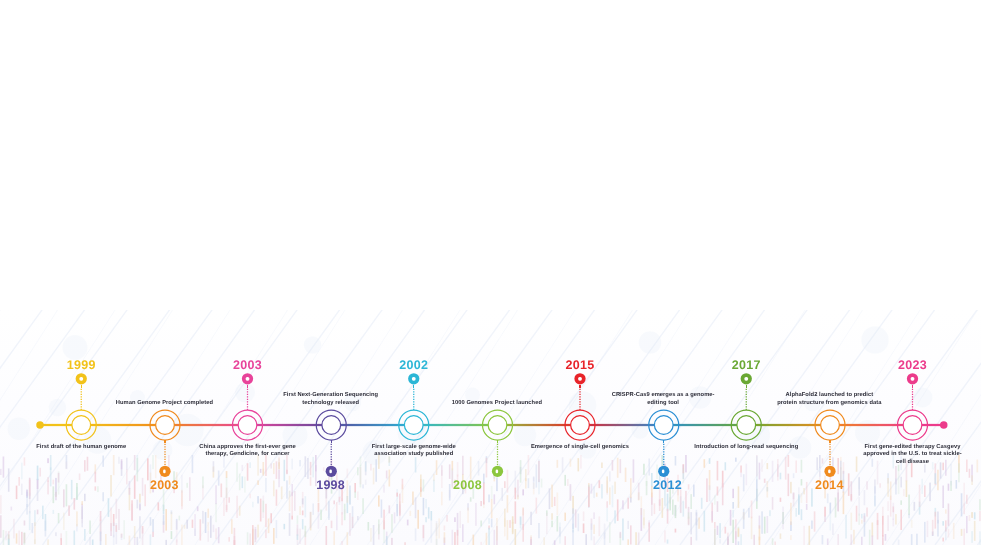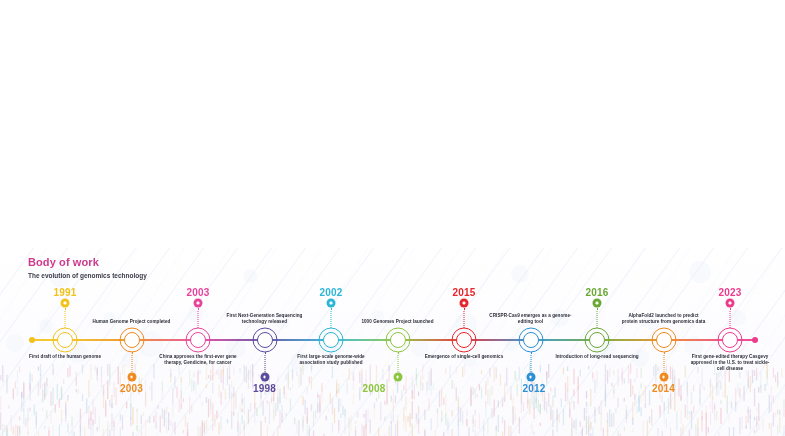--- a/index.html
+++ b/index.html
@@ -1083,24 +1083,20 @@
         <rect x="777.0" y="60.9" width="1.3" height="9.4" fill="#c9e2ee" opacity="0.39"></rect>
         <rect x="779.1" y="45.8" width="1.3" height="5.7" fill="#c9e2ee" opacity="0.75"></rect>
         <rect x="779.1" y="52.7" width="1.3" height="16.0" fill="#f0e0c4" opacity="0.59"></rect>
         <rect x="781.2" y="3.6" width="1.3" height="10.3" fill="#f7dcc0" opacity="0.40"></rect>
         <rect x="783.3" y="35.4" width="1.3" height="9.0" fill="#cfe6d4" opacity="0.53"></rect>
         <rect x="783.3" y="44.8" width="1.3" height="8.1" fill="#f1cfd8" opacity="0.50"></rect>
         <rect x="783.3" y="61.1" width="1.3" height="18.6" fill="#c9e2ee" opacity="0.33"></rect>
       </svg>
   </div>
 
-  <div class="hdr">
-    <div class="hdr-title">Body of work</div>
-    <div class="hdr-sub">The evolution of genomics technology</div>
-  </div>
 
   <div id="tl">
       <svg viewBox="0 0 785 188" preserveAspectRatio="none" style="position: absolute; inset: 0px; width: 785px; height: 188px;">
         <defs>
           <linearGradient id="segg0" x1="0" y1="0" x2="1" y2="0">
       <stop offset="0%" stop-color="#f2c21a"></stop>
       <stop offset="100%" stop-color="#f08a1d"></stop>
           </linearGradient>
           <linearGradient id="segg1" x1="0" y1="0" x2="1" y2="0">
       <stop offset="0%" stop-color="#f08a1d"></stop>
@@ -1156,21 +1152,21 @@
       <div class="endcap" style="left: 755px; top: 92px; background: rgb(236, 59, 139);"></div>
       <div class="node" style="left: 65px; top: 92px; width: 26px; height: 26px;">
         <div class="ring-outer" style="width: 23px; height: 23px; border-width: 1px; border-color: rgb(242, 194, 26);"></div>
         <div class="ring-inner" style="width: 14px; height: 14px; border-width: 1.7px; border-color: rgb(242, 194, 26);"></div>
       </div>
       <div class="mlabel" style="left: 65px; top: 106px;">First draft of the human genome</div>
       <div class="leader" style="left: 65px; height: 20px; border-left-color: rgb(242, 194, 26); top: 60px;"></div>
       <div class="dot-badge" style="left: 65px; top: 55px; background: rgb(242, 194, 26);">
         <i></i>
       </div>
-      <div class="yr" style="left: 65px; color: rgb(242, 194, 26); top: 39px;">1991</div>
+      <div class="yr" style="left: 65px; color: rgb(242, 194, 26); top: 39px;">1999</div>
       <div class="node" style="left: 131.5px; top: 92px; width: 26px; height: 26px;">
         <div class="ring-outer" style="width: 23px; height: 23px; border-width: 1px; border-color: rgb(240, 138, 29);"></div>
         <div class="ring-inner" style="width: 14px; height: 14px; border-width: 1.7px; border-color: rgb(240, 138, 29);"></div>
       </div>
       <div class="mlabel" style="left: 131.5px; top: auto; bottom: 111px;">Human Genome Project completed</div>
       <div class="leader" style="left: 131.5px; height: 20px; border-left-color: rgb(240, 138, 29); top: 104px;"></div>
       <div class="dot-badge" style="left: 131.5px; top: 129px; background: rgb(240, 138, 29);">
         <i></i>
       </div>
       <div class="yr" style="left: 131.5px; color: rgb(240, 138, 29); top: 135px;">2003</div>
@@ -1236,21 +1232,21 @@
       <div class="yr" style="left: 534px; color: rgb(43, 143, 212); top: 135px;">2012</div>
       <div class="node" style="left: 597px; top: 92px; width: 26px; height: 26px;">
         <div class="ring-outer" style="width: 23px; height: 23px; border-width: 1px; border-color: rgb(106, 168, 52);"></div>
         <div class="ring-inner" style="width: 14px; height: 14px; border-width: 1.7px; border-color: rgb(106, 168, 52);"></div>
       </div>
       <div class="mlabel" style="left: 597px; top: 106px;">Introduction of long-read sequencing</div>
       <div class="leader" style="left: 597px; height: 20px; border-left-color: rgb(106, 168, 52); top: 60px;"></div>
       <div class="dot-badge" style="left: 597px; top: 55px; background: rgb(106, 168, 52);">
         <i></i>
       </div>
-      <div class="yr" style="left: 597px; color: rgb(106, 168, 52); top: 39px;">2016</div>
+      <div class="yr" style="left: 597px; color: rgb(106, 168, 52); top: 39px;">2017</div>
       <div class="node" style="left: 663.5px; top: 92px; width: 26px; height: 26px;">
         <div class="ring-outer" style="width: 23px; height: 23px; border-width: 1px; border-color: rgb(240, 138, 29);"></div>
         <div class="ring-inner" style="width: 14px; height: 14px; border-width: 1.7px; border-color: rgb(240, 138, 29);"></div>
       </div>
       <div class="mlabel" style="left: 663.5px; top: auto; bottom: 111px;">AlphaFold2 launched to predict protein structure from genomics data</div>
       <div class="leader" style="left: 663.5px; height: 20px; border-left-color: rgb(240, 138, 29); top: 104px;"></div>
       <div class="dot-badge" style="left: 663.5px; top: 129px; background: rgb(240, 138, 29);">
         <i></i>
       </div>
       <div class="yr" style="left: 663.5px; color: rgb(240, 138, 29); top: 135px;">2014</div>

